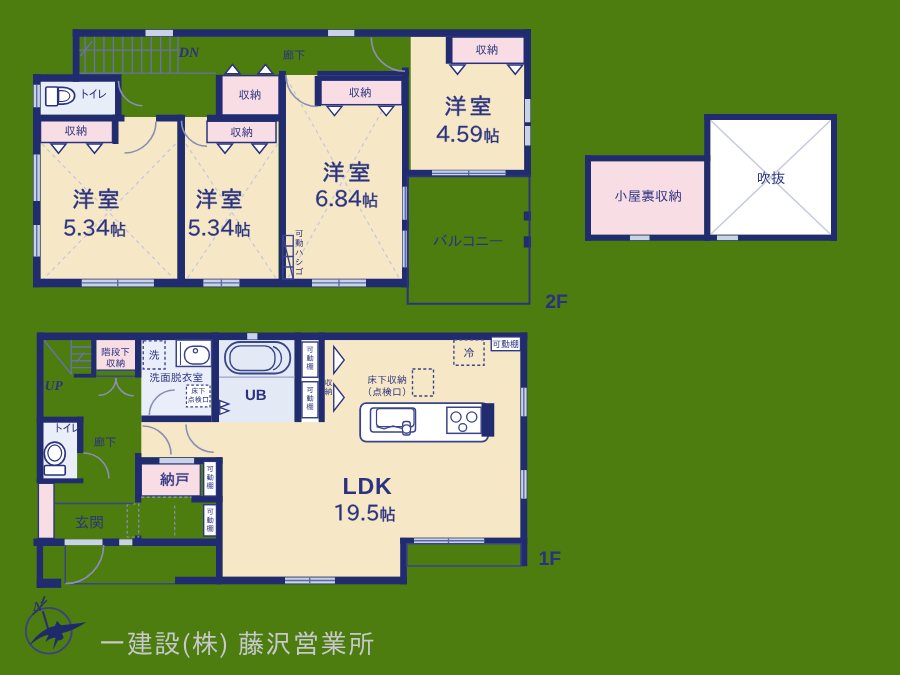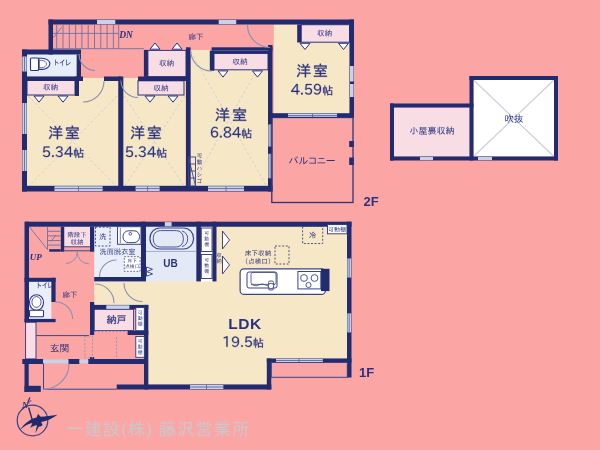--- a/index.html
+++ b/index.html
@@ -1,15 +1,15 @@
 <!DOCTYPE html>
 <html><head><meta charset="utf-8">
 <style>
 html,body{margin:0;padding:0;background:#ffffff;}
-#page{width:600px;height:450px;position:relative;overflow:hidden;background:#fca5a5;}
+#page{width:600px;height:450px;position:relative;overflow:hidden;background:#4d7c0f;}
 svg{display:block;}
 text{font-family:"Liberation Sans",sans-serif;fill:#2b3380;}
 .it{font-family:"Liberation Serif",serif;font-style:italic;font-weight:bold;}
 </style></head><body>
 <div id="page">
 <svg width="600" height="450" viewBox="0 0 600 450">
 <defs>
 <g id="tri-d">
           <polygon points="0,0 10,0 5,6.2" fill="#ffffff" stroke="#2b3380" stroke-width="1"></polygon>
         </g>

